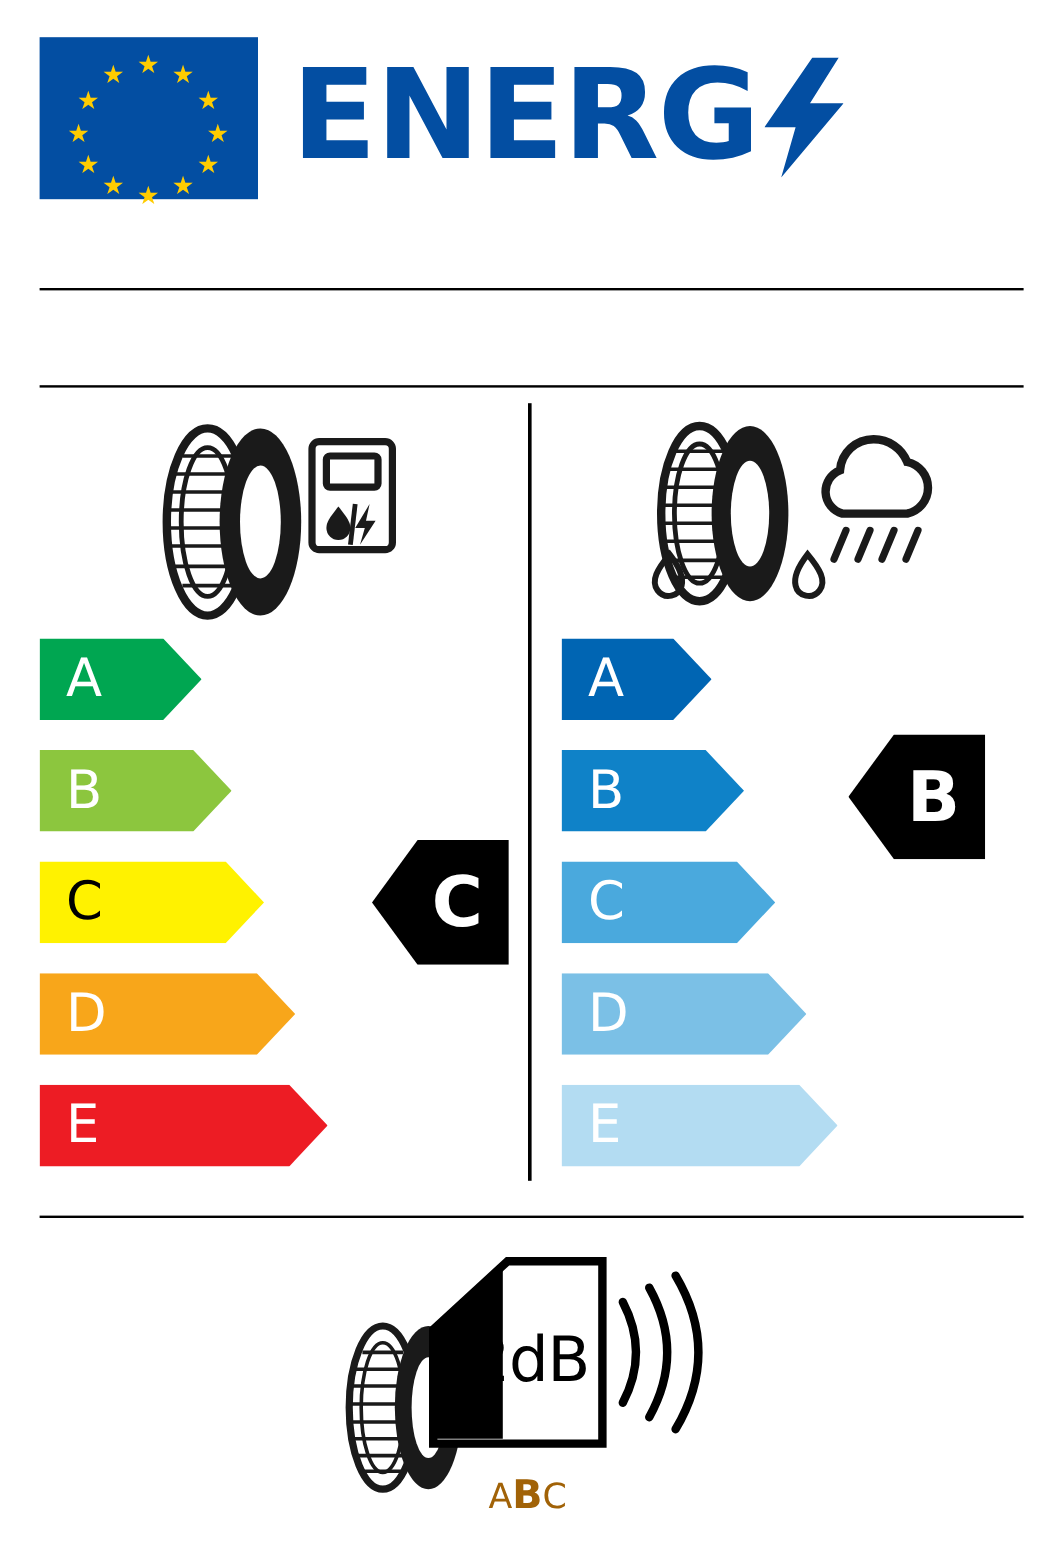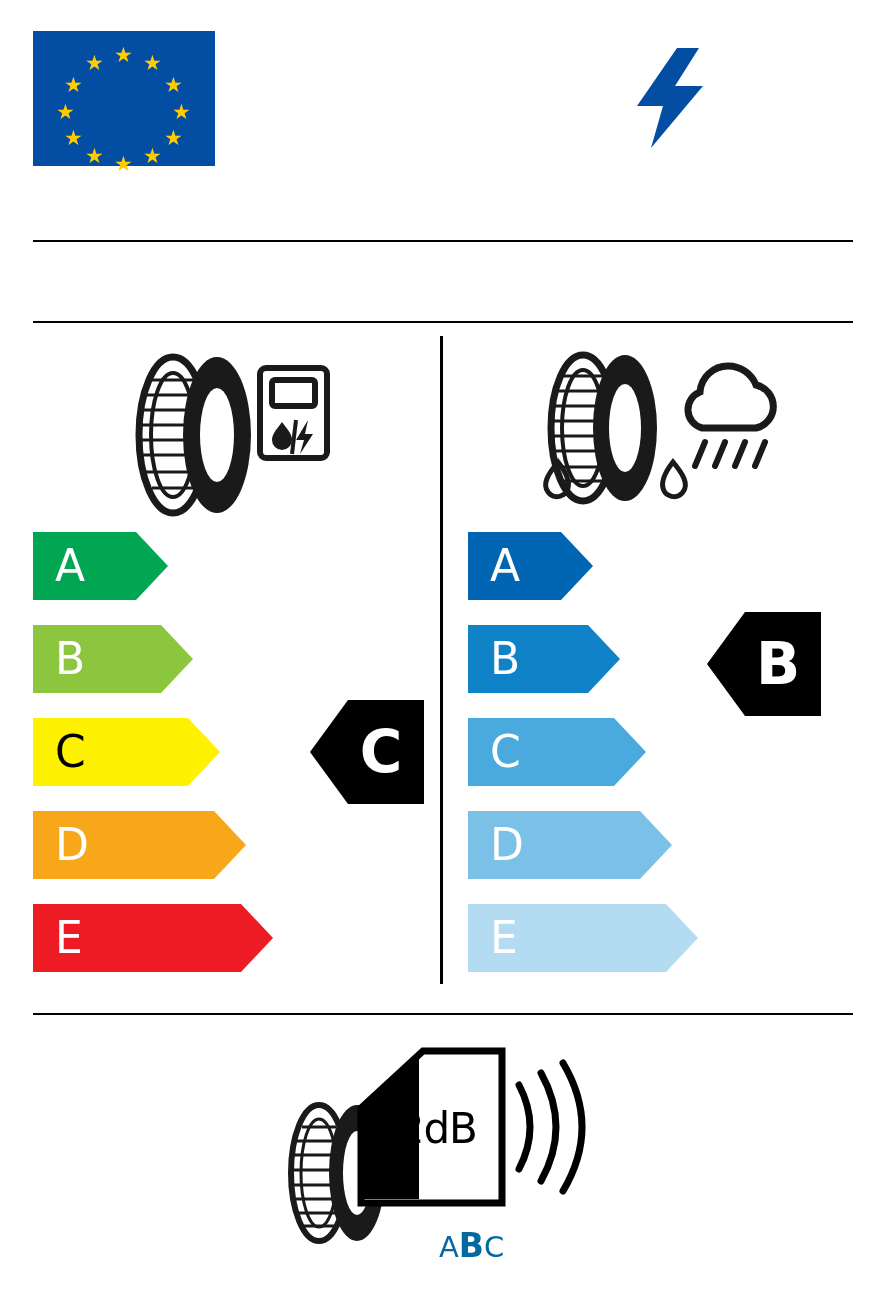--- a/index.html
+++ b/index.html
@@ -120,35 +120,34 @@
     font-size: 58px;
     font-weight: bold;
     color: #fff;
     font-family: "DejaVu Sans", sans-serif;
     text-align: center;
   }
 
   
   .noise-db {
     position: absolute;
-    left: 372px;
+    left: 360px;
     top: 1104px;
-    font-size: 42px;
+    font-size: 52px;
     font-family: "DejaVu Sans", sans-serif;
     color: #000;
     letter-spacing: -1px;
   }
   .noise-class {
     position: absolute;
     top: 1226px;
     left: 407px;
     font-size: 29px;
     font-family: "DejaVu Sans", sans-serif;
-    color: #0369a1;
-    margin-left: 32px;
+    color: #a16207;
   }
   .noise-class .sel {
     font-weight: bold;
     font-size: 33px;
   }
   svg { display: block; }
 </style>
 </head>
 <body>
 
@@ -162,20 +161,21 @@
     <div class="eu-star" style="left:130px; top:43px;">★</div>
     <div class="eu-star" style="left:22px; top:70px;">★</div>
     <div class="eu-star" style="left:138px; top:70px;">★</div>
     <div class="eu-star" style="left:30px; top:96px;">★</div>
     <div class="eu-star" style="left:130px; top:96px;">★</div>
     <div class="eu-star" style="left:51px; top:114px;">★</div>
     <div class="eu-star" style="left:109px; top:114px;">★</div>
     <div class="eu-star" style="left:80px; top:122px;">★</div>
   </div>
 
+  <div class="energ-word">ENERG</div>
 
   <div class="bolt">
     <svg width="66" height="100" viewBox="0 0 66 100">
       <polygon points="40,0 0,58 26,58 14,100 66,38 38,38 62,0" fill="#034ea2"></polygon>
     </svg>
   </div>
 
 
   <div class="rule rule-top"></div>
   <div class="rule rule-second"></div>

